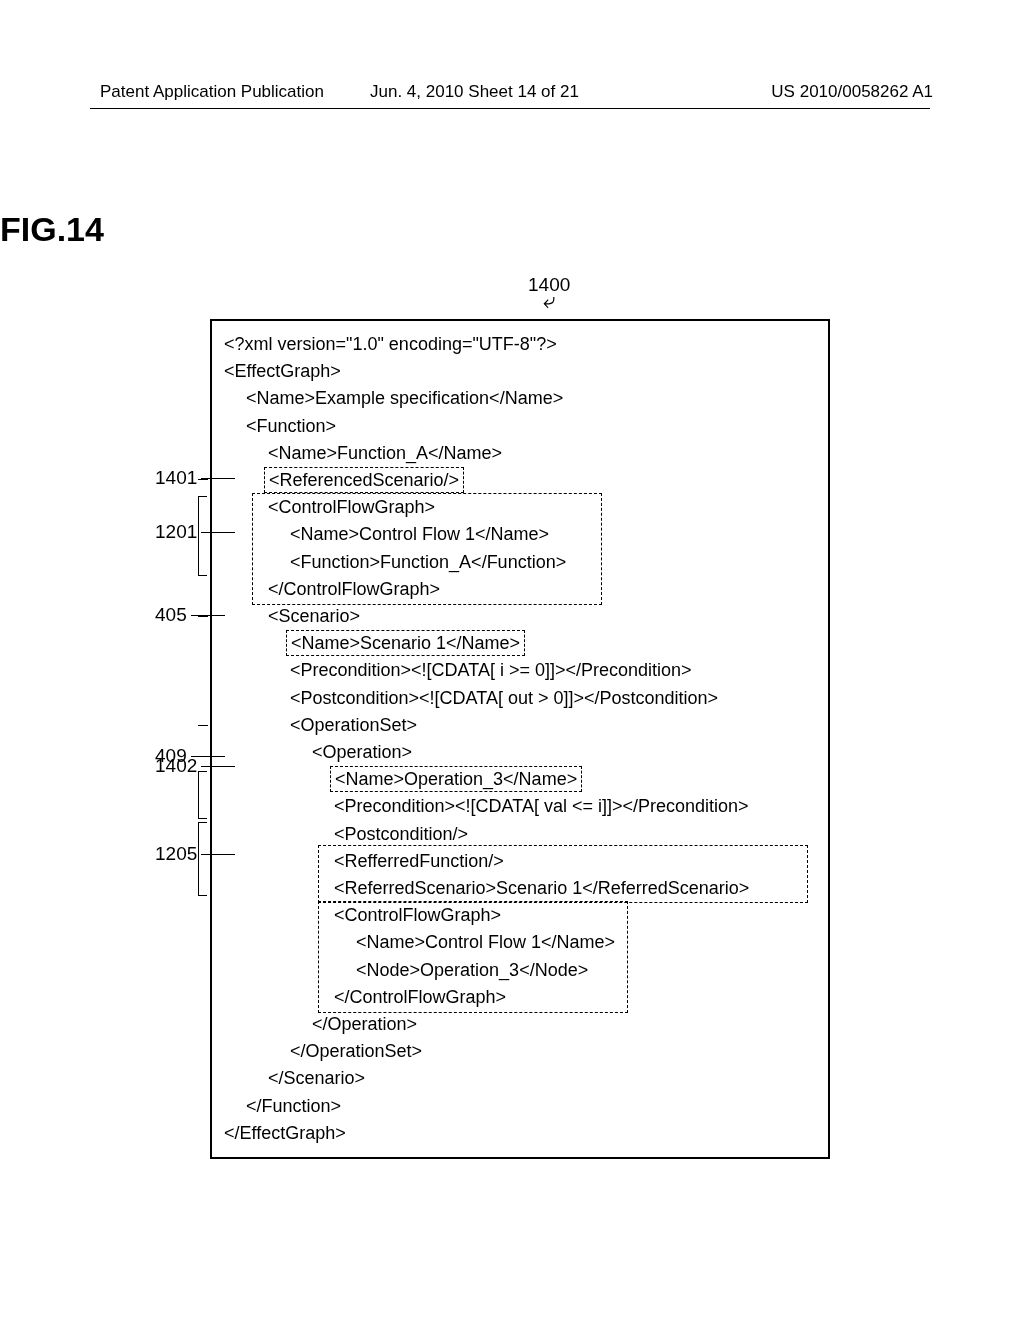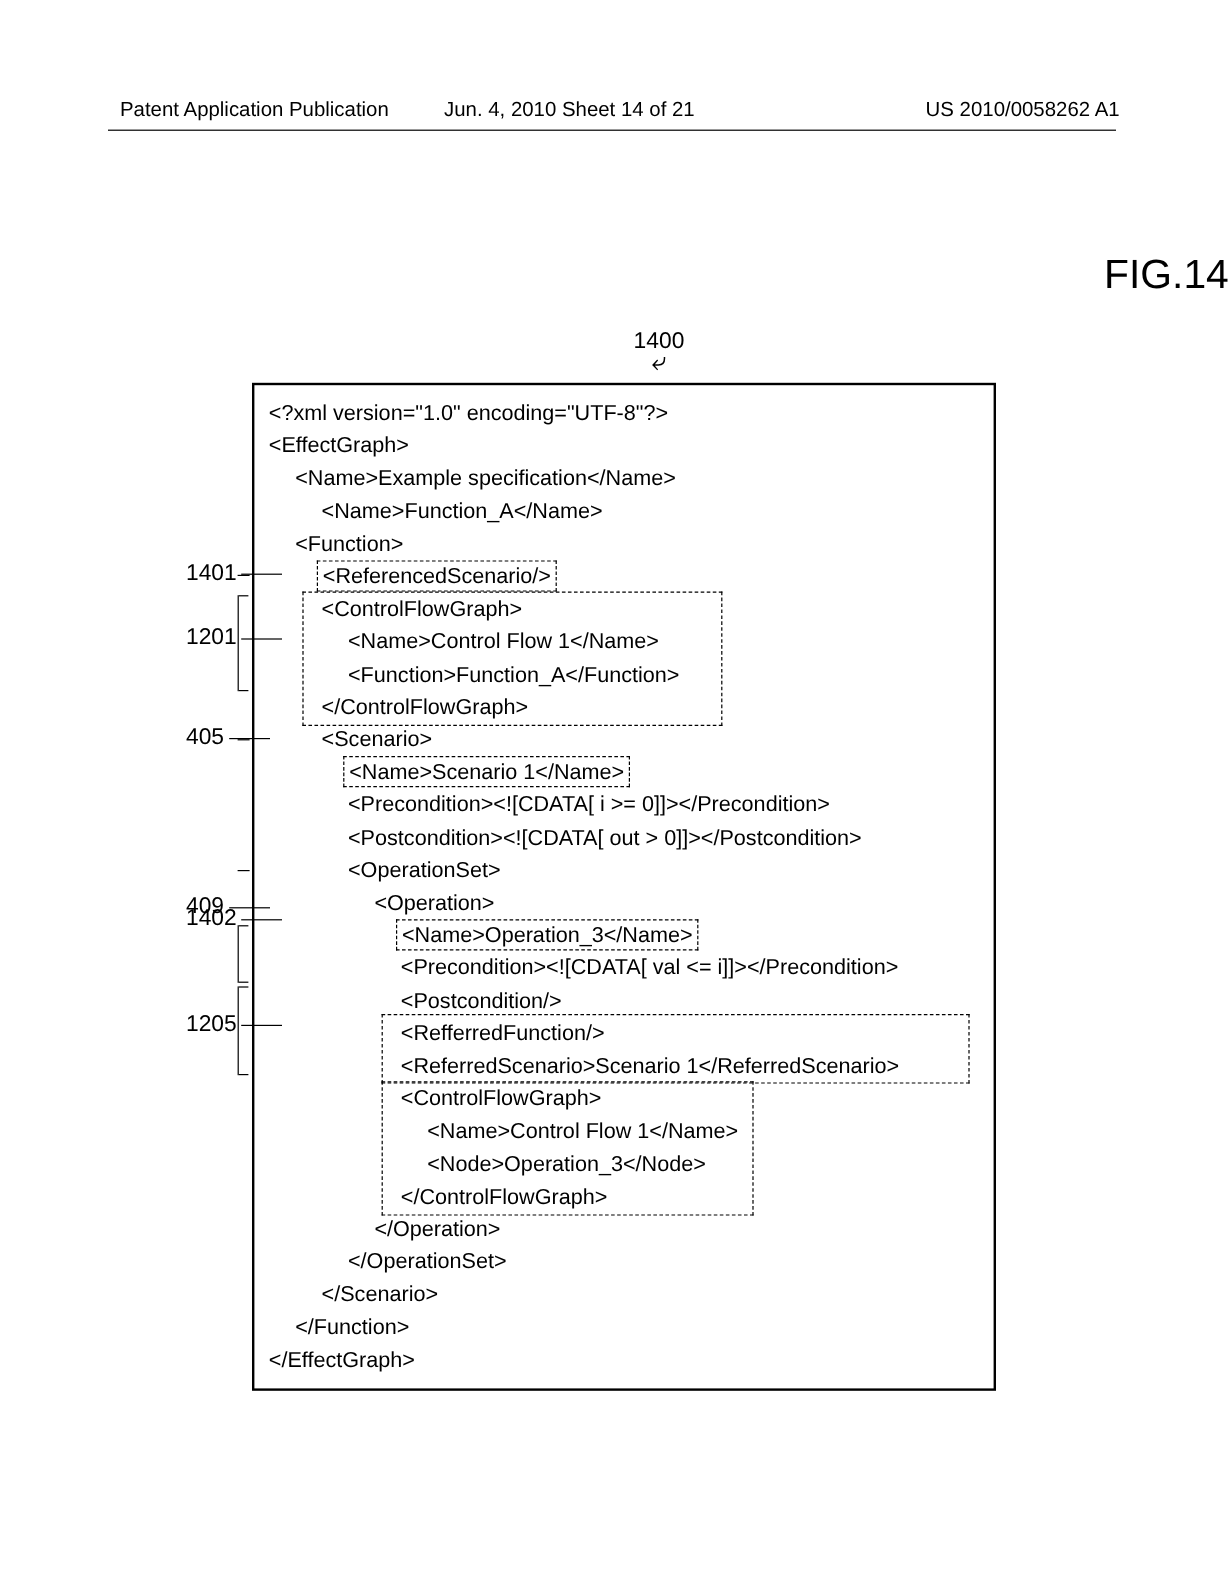--- a/index.html
+++ b/index.html
@@ -26,23 +26,23 @@
   .header .right { }
   .hr {
     position: absolute;
     top: 108px; left: 90px; width: 840px;
     border-top: 1px solid #000;
   }
   .fig-title {
     position: absolute;
     top: 210px;
     left: 0; width: 1024px;
-    text-align: right;
+    text-align: left;
     font-size: 34px;
-    font-weight: 400;
+    font-weight: 700;
   }
   .callout-1400 {
     position: absolute;
     top: 274px;
     left: 528px;
     font-size: 19px;
     text-align: center;
   }
   .callout-1400 .hook {
     display: block;
@@ -181,22 +181,22 @@
 <div class="ref ref-1205">
     <span class="num">1205</span>
     <span class="lead"></span>
   </div>
 <div class="brace b1205"></div>
 
 <div class="code-box block-wrap">
   <div class="row i0">&lt;?xml version="1.0" encoding="UTF-8"?&gt;</div>
   <div class="row i0">&lt;EffectGraph&gt;</div>
   <div class="row i1">&lt;Name&gt;Example specification&lt;/Name&gt;</div>
+  <div class="row i1">&lt;Function&gt;</div>
   <div class="row i2">&lt;Name&gt;Function_A&lt;/Name&gt;</div>
-  <div class="row i1">&lt;Function&gt;</div>
   <div class="row i2"><span class="dashed">&lt;ReferencedScenario/&gt;</span></div>
 
   <div class="row i2">&lt;ControlFlowGraph&gt;</div>
   <div class="row i3">&lt;Name&gt;Control Flow 1&lt;/Name&gt;</div>
   <div class="row i3">&lt;Function&gt;Function_A&lt;/Function&gt;</div>
   <div class="row i2">&lt;/ControlFlowGraph&gt;</div>
 
   <div class="row i2">&lt;Scenario&gt;</div>
   <div class="row i3"><span class="dashed">&lt;Name&gt;Scenario 1&lt;/Name&gt;</span></div>
   <div class="row i3">&lt;Precondition&gt;&lt;![CDATA[ i &gt;= 0]]&gt;&lt;/Precondition&gt;</div>

